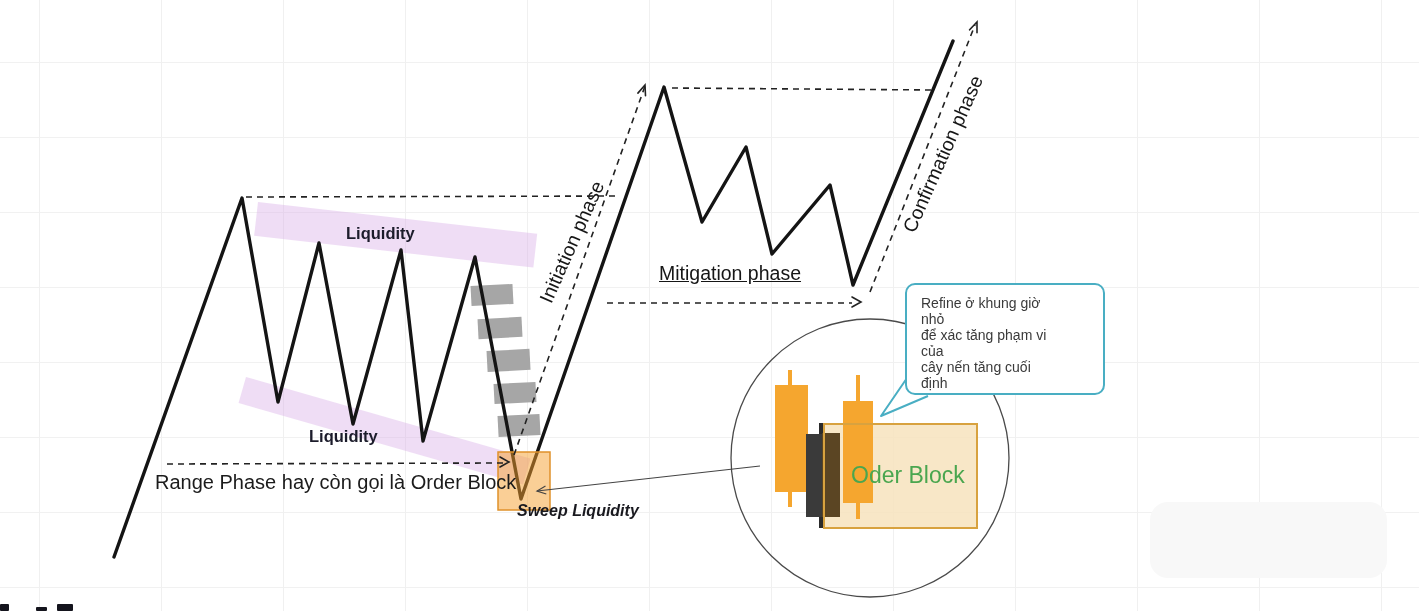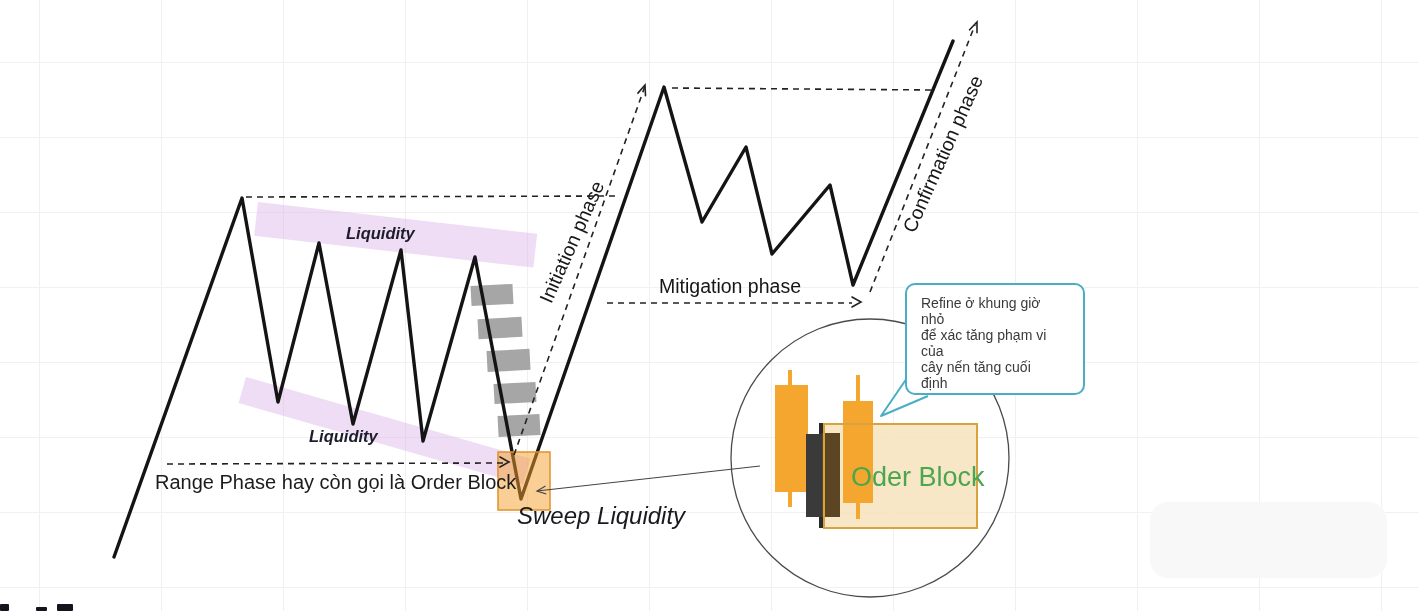--- a/index.html
+++ b/index.html
@@ -13,26 +13,26 @@
     background-image:
       linear-gradient(to right, #f0f0f0 1px, transparent 1px),
       linear-gradient(to bottom, #f1f1f1 1px, transparent 1px);
     background-size:122px 100%, 100% 75px;
     background-position:39px 0, 0 62px;
   }
   svg{position:absolute;left:0;top:0;}
   .lbl{position:absolute;color:#1d1d1d;white-space:nowrap;}
   .phase{font-size:19.5px;color:#161616;}
   .rot{transform:translate(-50%,-50%) rotate(-66deg);}
-  .liq{font-size:16.5px;font-weight:bold;font-style:italic;color:#1c1c2b;}
+  .liq{font-size:16.5px;font-weight:bold;color:#1c1c2b;}
   .note{font-size:20px;color:#1b1b1b;}
-  .sweep{font-size:24px;font-weight:normal;font-style:italic;color:#19191f;}
-  .oder{font-size:27px;color:#4aa64f;}
+  .sweep{font-size:16px;font-weight:bold;font-style:italic;color:#19191f;}
+  .oder{font-size:23px;color:#4aa64f;}
   .callout{
-    position:absolute;left:905px;top:283px;width:180px;height:112px;
+    position:absolute;left:905px;top:283px;width:200px;height:112px;
     background:#ffffff;border:2px solid #49aec3;border-radius:10px;
     box-sizing:border-box;
   }
   .callout-text{
     position:absolute;left:14px;top:10px;width:152px;
     font-size:14px;line-height:16px;color:#3a3a3a;
   }
   .callout-text span{display:block;}
   .blob{
     position:absolute;left:1150px;top:502px;width:237px;height:76px;
@@ -109,21 +109,21 @@
   <div class="blob"></div>
 
   <div class="frag" style="left:0;top:604px;width:9px;height:7px;"></div>
   <div class="frag" style="left:36px;top:607px;width:11px;height:4px;"></div>
   <div class="frag" style="left:57px;top:604px;width:16px;height:7px;"></div>
 
   <div class="lbl liq" style="left:346px;top:224px;">Liquidity</div>
   <div class="lbl liq" style="left:309px;top:427px;">Liquidity</div>
 
   <div class="lbl phase rot" style="left:572px;top:242px;">Initiation phase</div>
-  <div class="lbl phase" style="left:659px;top:275px;">Mitigation phase</div>
+  <div class="lbl phase" style="left:659px;top:262px;text-decoration:underline;">Mitigation phase</div>
   <div class="lbl phase rot" style="left:943px;top:154px;">Confirmation phase</div>
 
   <div class="lbl note" style="left:155px;top:471px;">Range Phase hay còn gọi là Order Block</div>
   <div class="lbl sweep" style="left:517px;top:502px;">Sweep Liquidity</div>
   <div class="lbl oder" style="left:851px;top:462px;">Oder Block</div>
 
   <div class="callout">
     <div class="callout-text">
       <span>Refine ở khung giờ</span>
       <span>nhỏ</span>

